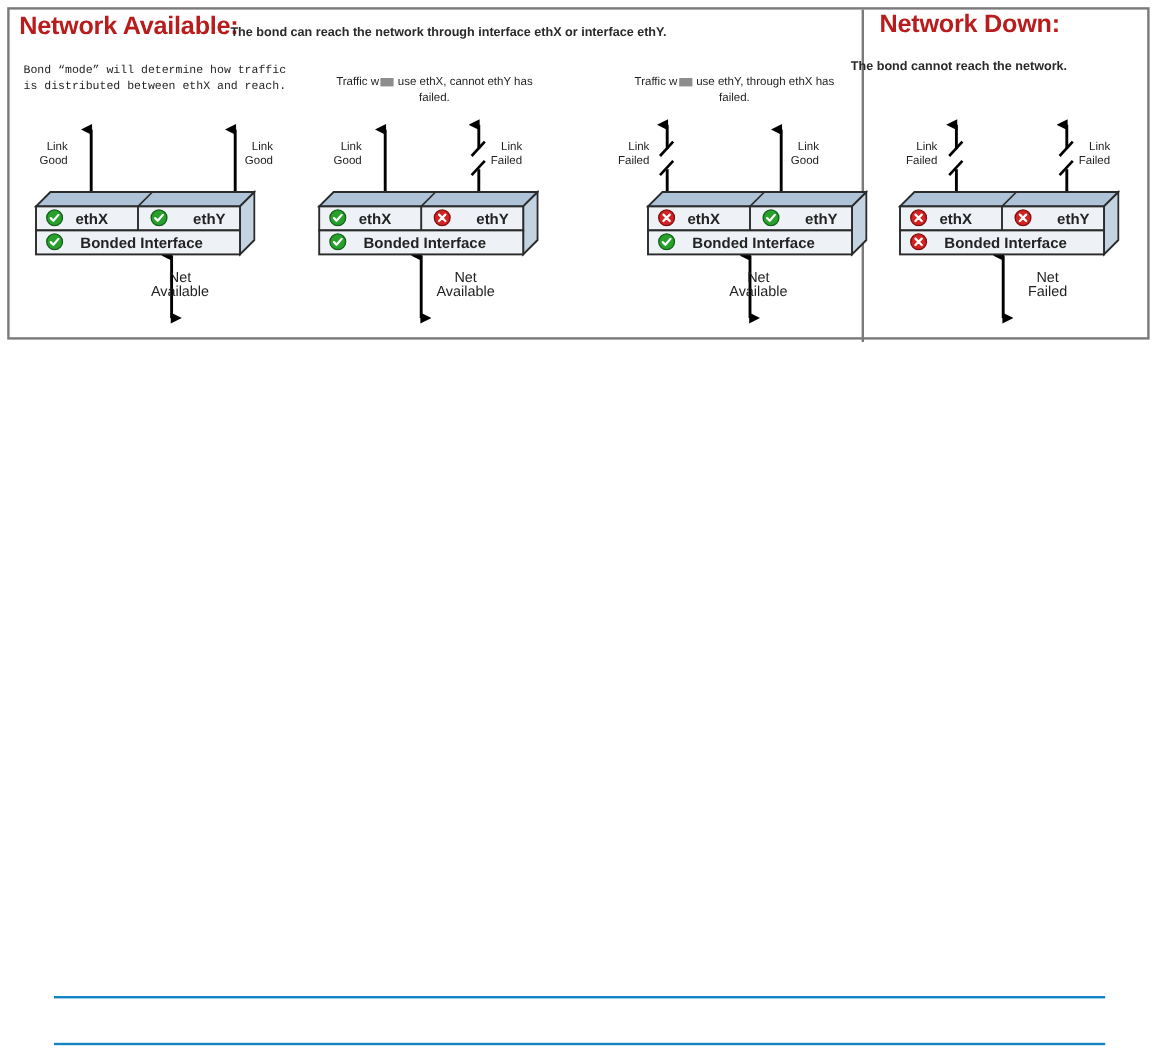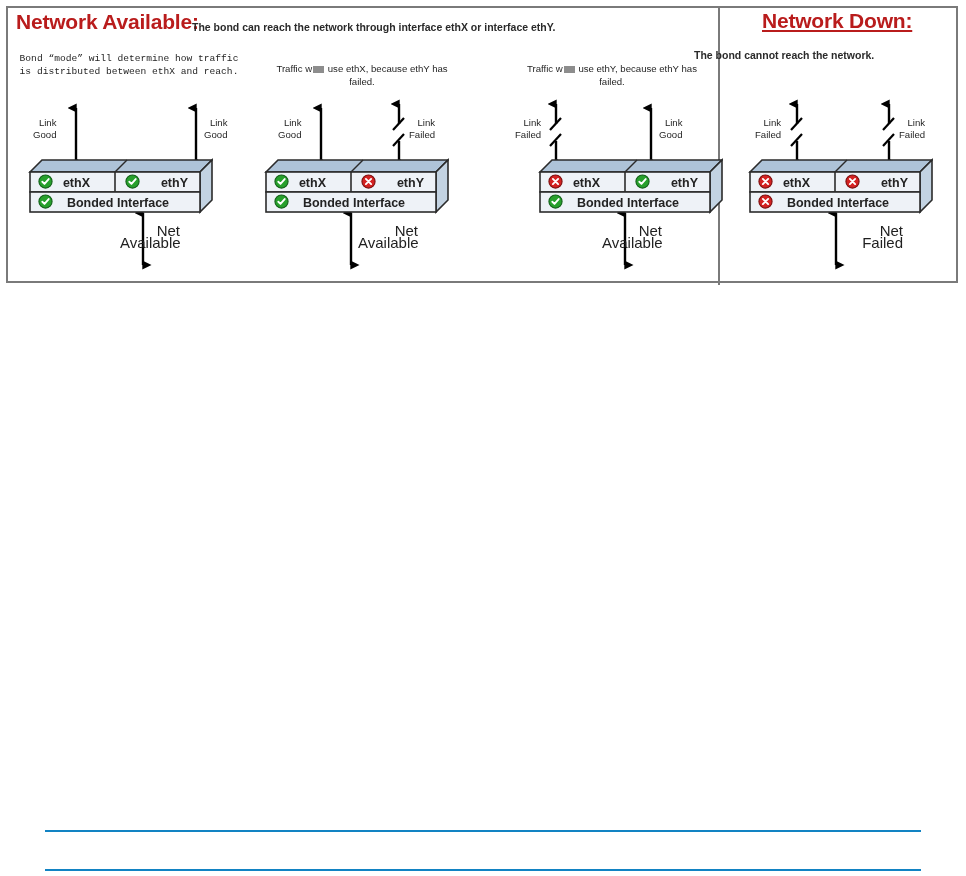--- a/index.html
+++ b/index.html
@@ -41,31 +41,31 @@
   
   .section-heading {
     position: absolute;
     font-size: 21px;
     font-weight: 700;
     letter-spacing: -0.2px;
     color: #b91c1c;
     white-space: nowrap;
   }
   #heading-available { left: 16px; top: 10px; }
-  #heading-down      { left: 762px; top: 9px; text-decoration: underline; }
+  #heading-down      { left: 733px; top: 9px; }
 
   .section-subtitle {
     position: absolute;
     font-size: 10.5px;
     font-weight: 700;
     color: #2a2a2a;
     white-space: nowrap;
   }
   #subtitle-available { left: 192px; top: 21px; }
-  #subtitle-down      { left: 694px; top: 49px; }
+  #subtitle-down      { left: 709px; top: 49px; }
 
   
   .panel-caption {
     position: absolute;
     font-size: 9.6px;
     line-height: 13px;
     text-align: center;
     color: #1f1f1f;
   }
   #caption-panel-1 { left: 18px;  top: 52px; width: 222px; font-family: Liberation Mono, monospace; }
@@ -88,23 +88,23 @@
     font-size: 9.6px;
     line-height: 12px;
     text-align: right;
     color: #1f1f1f;
     white-space: nowrap;
   }
 
   
   .net-label {
     position: absolute;
-    font-size: 15px;
+    font-size: 12px;
     line-height: 12px;
-    text-align: right;
+    text-align: center;
     color: #1f1f1f;
     white-space: nowrap;
   }
 
   
   .bond-box {
     position: absolute;
     width: 180px;
     height: 54px;
   }
@@ -148,26 +148,26 @@
 
 <div class="section-heading" id="heading-down">Network Down:</div>
 <div class="section-subtitle" id="subtitle-down">The bond cannot reach the network.</div>
 
 <div class="panel-caption" id="caption-panel-1">
   <div>Bond “mode” will determine how traffic</div>
   <div>is distributed between ethX and reach.</div>
 </div>
 
 <div class="panel-caption" id="caption-panel-2">
-  <div><span>Traffic w</span><span class="redact"></span><span> use ethX, because ethY has</span></div>
+  <div><span>Traffic w</span><span class="redact"></span><span> use ethX, cannot ethY has</span></div>
   <div>failed.</div>
 </div>
 
 <div class="panel-caption" id="caption-panel-3">
-  <div><span>Traffic w</span><span class="redact"></span><span> use ethY, because ethY has</span></div>
+  <div><span>Traffic w</span><span class="redact"></span><span> use ethY, through ethX has</span></div>
   <div>failed.</div>
 </div>
 
 <svg id="arrow-layer" viewBox="0 0 966 876" xmlns="http://www.w3.org/2000/svg">
   <defs>
     <marker id="ah-up" markerWidth="10" markerHeight="10" refX="5" refY="8.5" orient="auto-start-reverse" markerUnits="userSpaceOnUse">
       <path d="M5,0 L9.6,9.2 L0.4,9.2 Z" fill="#000"></path>
     </marker>
     <marker id="ah-dn" markerWidth="10" markerHeight="10" refX="5" refY="8.5" orient="auto" markerUnits="userSpaceOnUse">
       <path d="M5,0 L9.6,9.2 L0.4,9.2 Z" fill="#000"></path>

